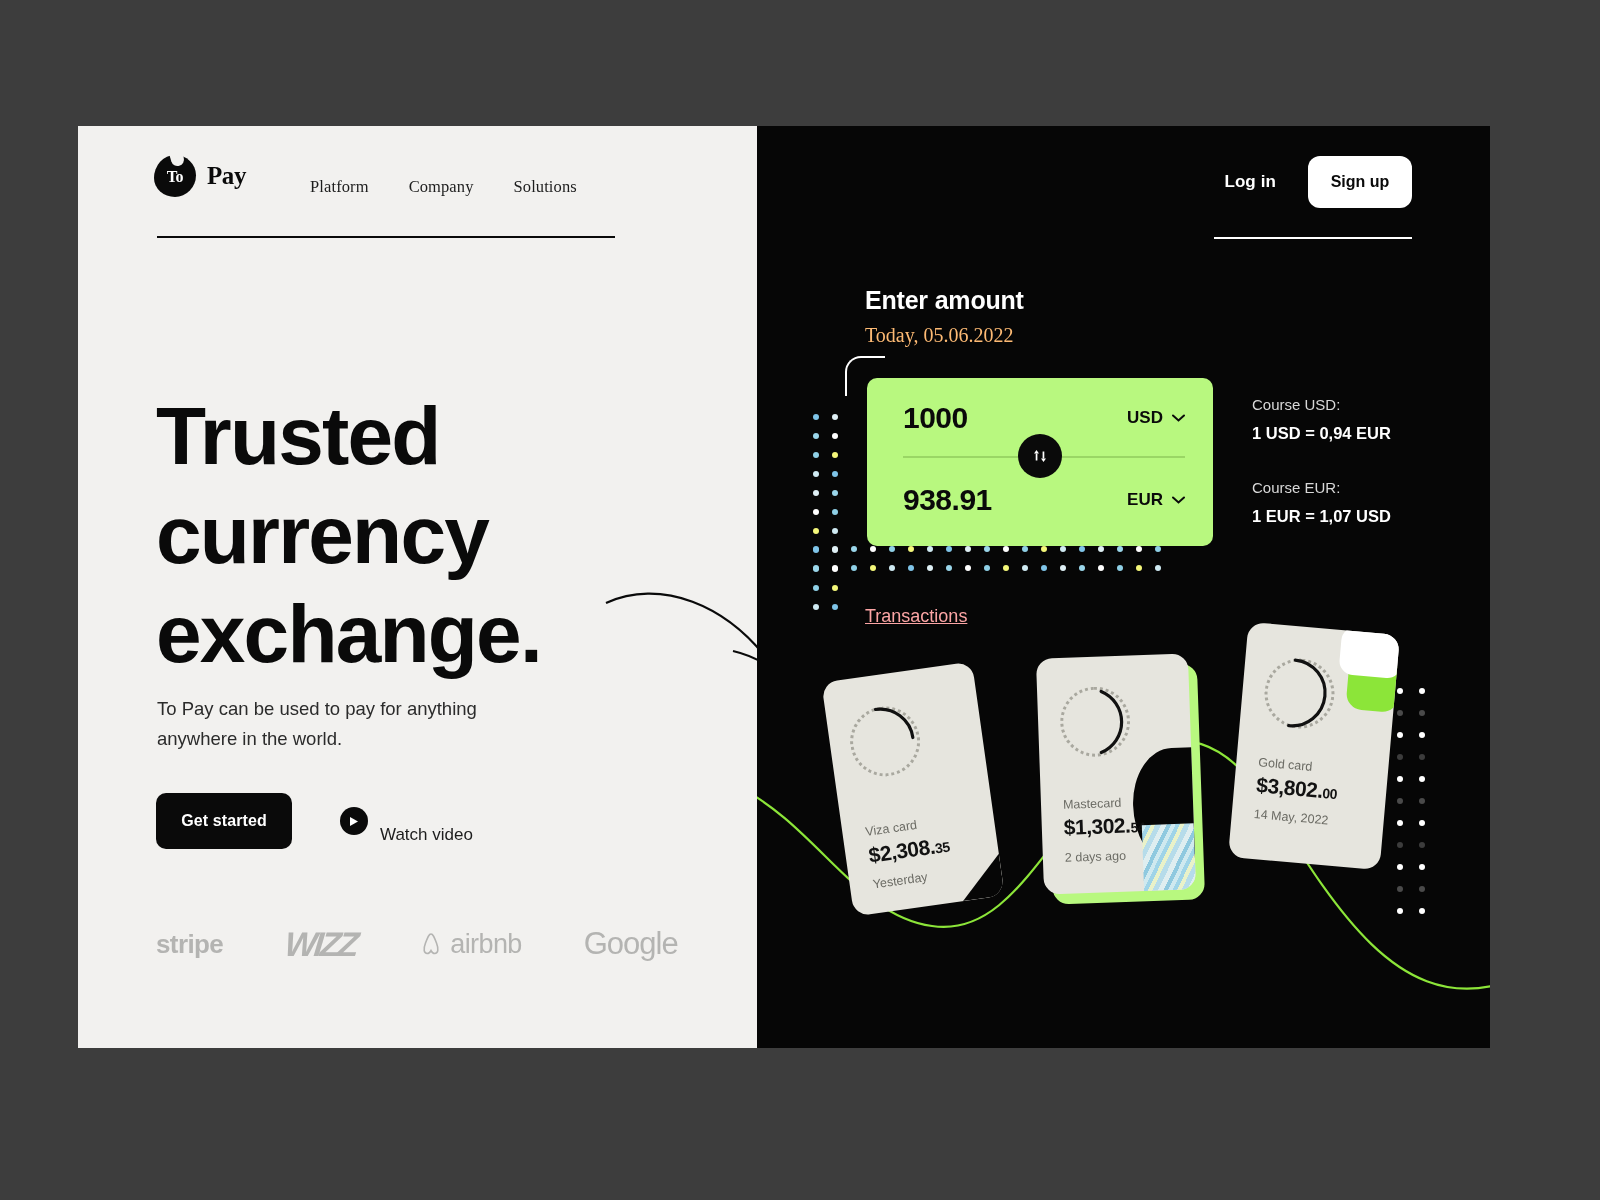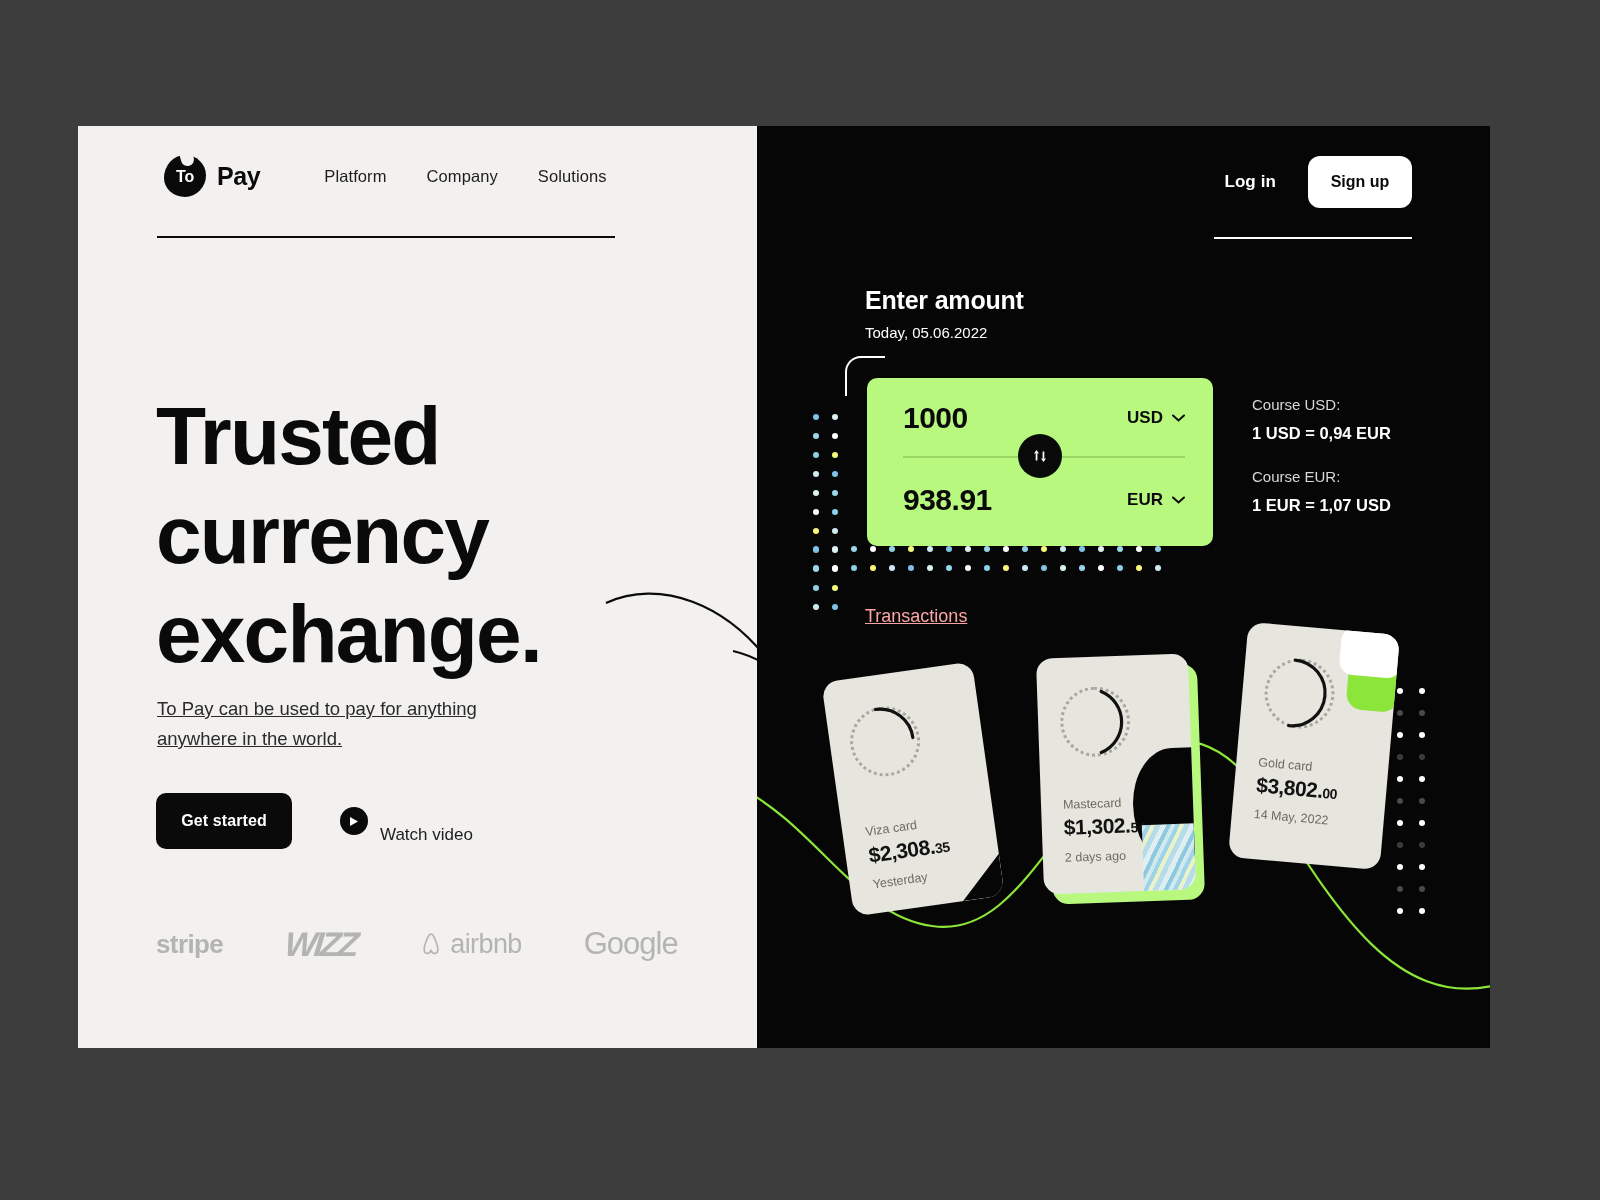--- a/index.html
+++ b/index.html
@@ -22,23 +22,23 @@
   .left-panel {
     width: 679px; height: 100%;
     background: #f2f1ef;
     position: relative;
     flex: none;
   }
 
   
   .l-header {
     position: absolute;
-    left: 86px; top: 29px;
+    left: 76px; top: 29px;
     width: 458px;
-    display: flex; align-items: center;
+    display: flex; align-items: flex-end; font-family: Liberation Serif, serif;
   }
   .logo { display: flex; align-items: center; gap: 11px; }
   .logo-mark {
     width: 42px; height: 42px;
     background: #0a0a0a;
     border-radius: 50% 50% 50% 50% / 55% 48% 52% 45%;
     position: relative;
     display: flex; align-items: center; justify-content: center;
   }
   .logo-mark::after {
@@ -73,21 +73,21 @@
   .hero-title {
     position: absolute; left: 78px; top: 260px;
     width: 560px;
     font-size: 82px; line-height: 99px;
     font-weight: 700; color: #0a0a0a;
     letter-spacing: -1.8px;
   }
   .hero-sub {
     position: absolute; left: 79px; top: 568px;
     width: 320px;
-    font-size: 18.5px; line-height: 30px; color: #2b2b2b; text-decoration: underline;
+    font-size: 18.5px; line-height: 30px; color: #2b2b2b;
   }
   .cta-row {
     position: absolute; left: 78px; top: 667px;
     display: flex; align-items: center;
   }
   .btn-primary {
     width: 136px; height: 56px;
     background: #0a0a0a; color: #fff;
     border: none; border-radius: 10px;
     font-size: 16px; font-weight: 700;
@@ -151,21 +151,21 @@
   }
 
   
   .amount-title {
     position: absolute; left: 108px; top: 160px;
     font-size: 25px; font-weight: 700; color: #fff;
     letter-spacing: -0.2px;
   }
   .amount-date {
     position: absolute; left: 108px; top: 198px;
-    font-size: 15px; color: #ffffff;
+    font-size: 20px; color: #fdba74; font-family: Liberation Serif, serif;
   }
 
   
   .exch-wrap { position: absolute; left: 80px; top: 230px; width: 420px; height: 220px; }
   .exch-card {
     position: absolute; left: 30px; top: 22px;
     width: 346px; height: 168px;
     background: #b8f87f;
     border-radius: 10px;
   }
@@ -500,21 +500,21 @@
               <path d="M1 1.5 L6.5 6.5 L12 1.5" fill="none" stroke="#0a0a0a" stroke-width="2" stroke-linecap="round"></path>
             </svg>
           </span>
         </div>
       </div>
     </div>
 
     <div style="position:absolute; left:495px; top:270px;">
       <div style="font-size:15px;color:#d8d8d8;">Course USD:</div>
       <div style="font-size:16.5px;color:#fff;font-weight:700;margin-top:11px;">1 USD = 0,94 EUR</div>
-      <div style="font-size:15px;color:#d8d8d8;margin-top:25px;">Course EUR:</div>
+      <div style="font-size:15px;color:#d8d8d8;margin-top:36px;">Course EUR:</div>
       <div style="font-size:16.5px;color:#fff;font-weight:700;margin-top:11px;">1 EUR = 1,07 USD</div>
     </div>
 
     <div class="transactions-label">Transactions</div>
 
     <svg class="green-line" width="735" height="922" viewBox="0 0 735 922">
       <path d="M-20 660 C 60 700, 100 790, 175 800 C 255 812, 290 705, 365 640
                C 420 595, 470 610, 520 690 C 580 785, 640 880, 735 860" fill="none" stroke="#8ce539" stroke-width="2.2"></path>
     </svg>
 

